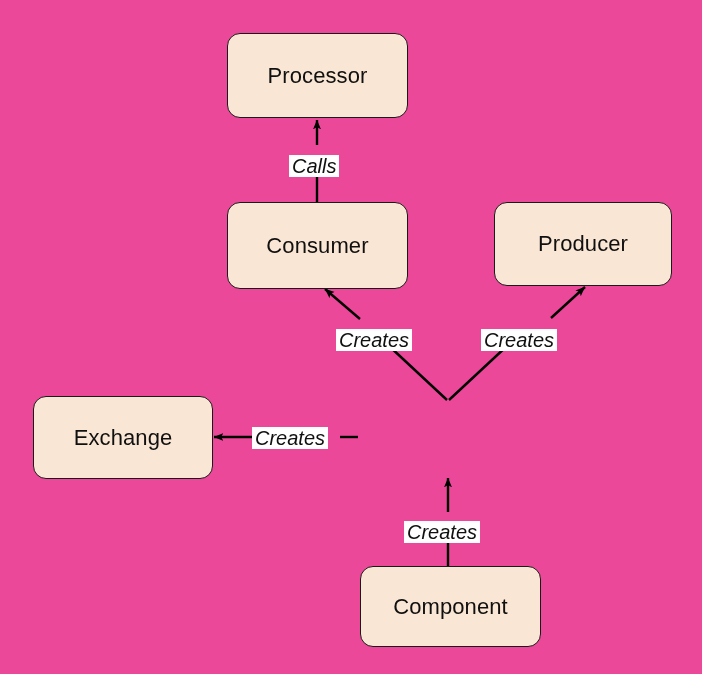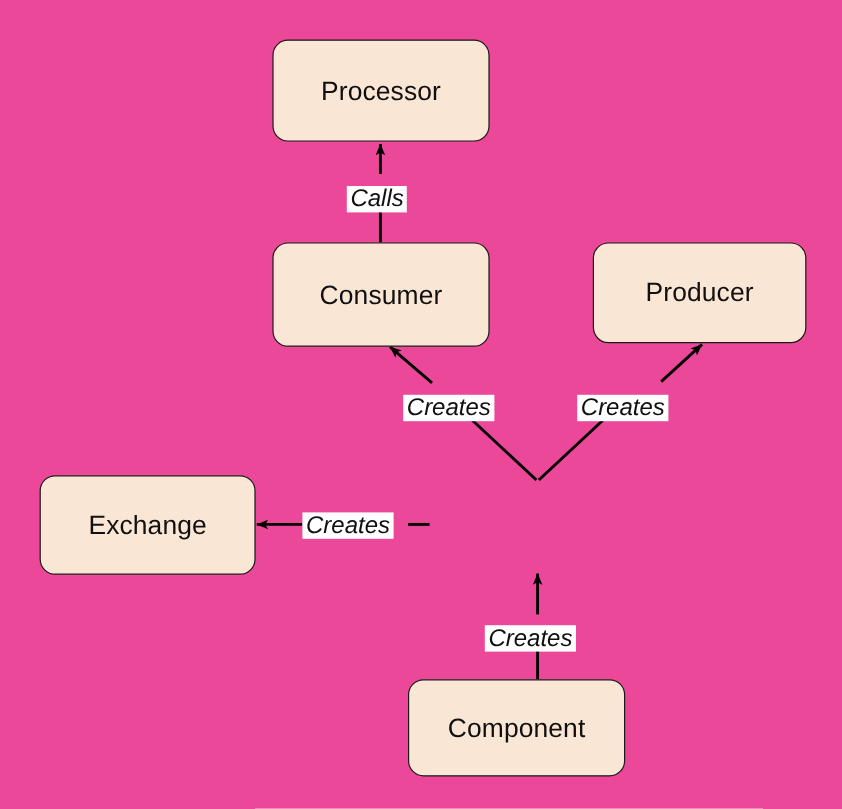--- a/index.html
+++ b/index.html
@@ -95,21 +95,21 @@
 
   <div class="node" style="left:227px; top:202px; width:181px; height:87px;">
     <span class="node-label">Consumer</span>
   </div>
 
   <div class="node" style="left:33px; top:396px; width:180px; height:83px;">
     <span class="node-label">Exchange</span>
   </div>
 
 
-  <div class="node" style="left:340px; top:566px; width:181px; height:81px;">
+  <div class="node" style="left:360px; top:566px; width:181px; height:81px;">
     <span class="node-label">Component</span>
   </div>
 
   <div class="edge-label" style="left:289px; top:155px;">Calls</div>
 
   <div class="edge-label" style="left:336px; top:329px;">Creates</div>
 
   <div class="edge-label" style="left:481px; top:329px;">Creates</div>
 
   <div class="edge-label" style="left:252px; top:427px;">Creates</div>

